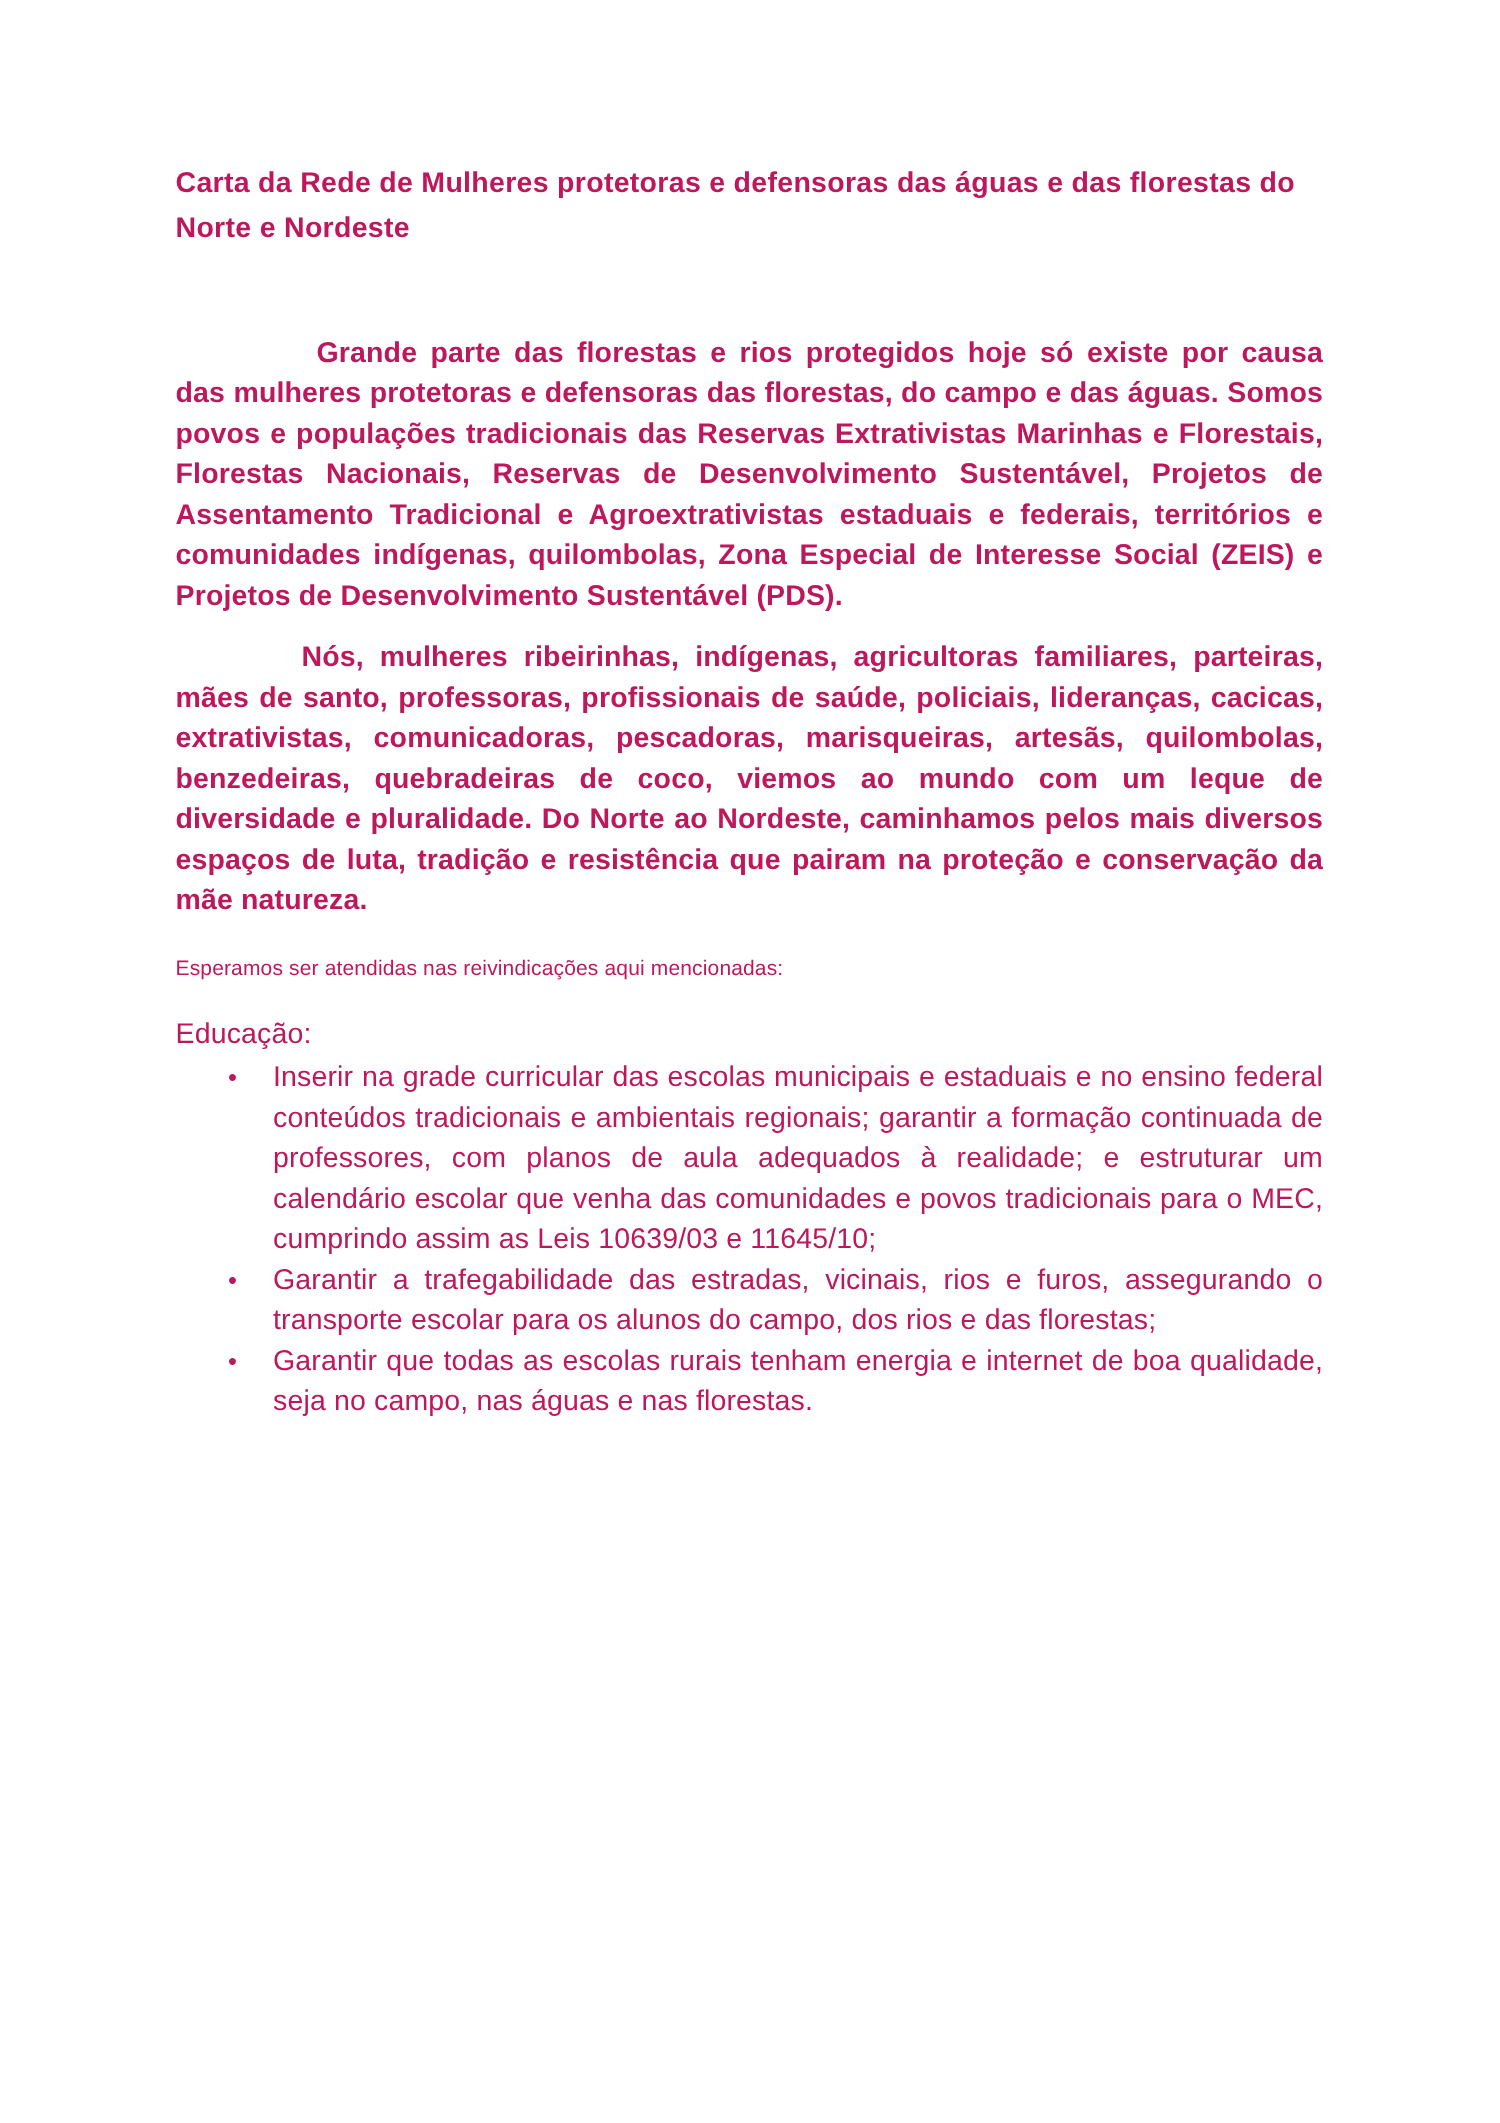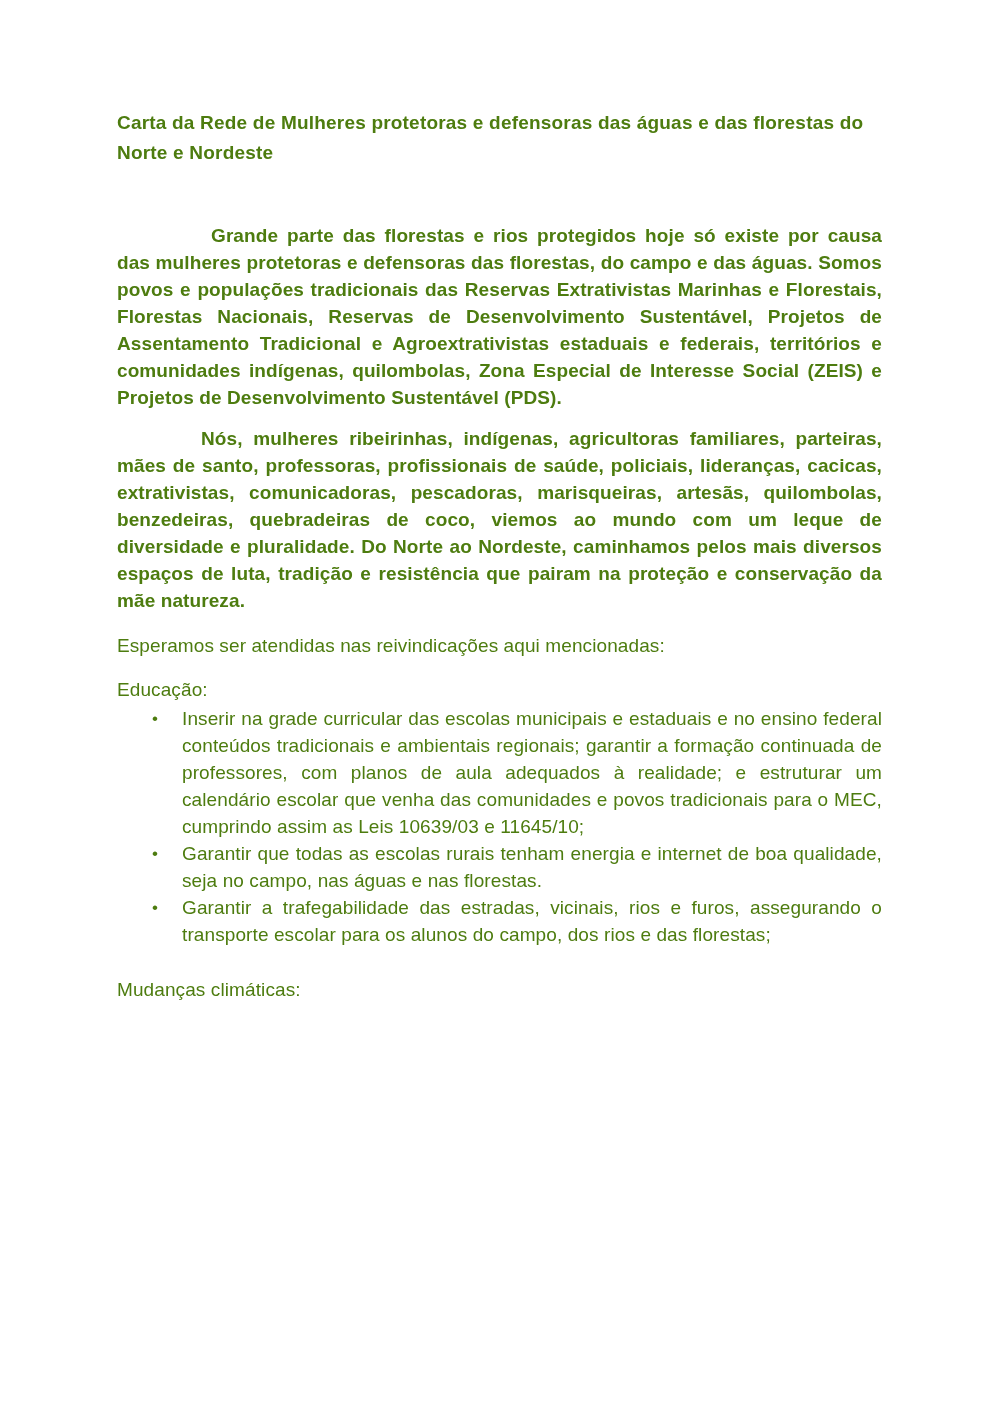--- a/index.html
+++ b/index.html
@@ -10,21 +10,21 @@
   }
   .page {
     position: relative;
     width: 1000px;
     height: 1415px;
     margin: 0 auto;
     background: #ffffff;
     box-sizing: border-box;
     padding: 108px 118px 0 117px;
     font-family: "Liberation Sans", "DejaVu Sans", sans-serif;
-    color: #4d7c0f;
+    color: #be185d;
     overflow: hidden;
   }
   .doc-title {
     font-size: 19px;
     font-weight: bold;
     line-height: 30px;
     margin: 0 0 54px 0;
     letter-spacing: 0.2px;
   }
   .para {
@@ -32,21 +32,21 @@
     line-height: 27px;
     text-align: justify;
     margin: 0 0 14px 0;
     letter-spacing: 0.1px;
     font-weight: bold;
   }
   .indent-lg  { text-indent: 94px; }
   .indent-md  { text-indent: 84px; }
   .indent-sm  { text-indent: 40px; }
   .intro-line {
-    font-size: 19px;
+    font-size: 14px;
     line-height: 27px;
     margin: 18px 0 17px 0;
     letter-spacing: 0.1px;
   }
   .section-heading {
     font-size: 19px;
     line-height: 27px;
     margin: 0 0 2px 0;
     letter-spacing: 0.1px;
   }
@@ -84,22 +84,21 @@
 
   <p class="para indent-md">Nós, mulheres ribeirinhas, indígenas, agricultoras familiares, parteiras, mães de santo, professoras, profissionais de saúde, policiais, lideranças, cacicas, extrativistas, comunicadoras, pescadoras, marisqueiras, artesãs, quilombolas, benzedeiras, quebradeiras de coco, viemos ao mundo com um leque de diversidade e pluralidade. Do Norte ao Nordeste, caminhamos pelos mais diversos espaços de luta, tradição e resistência que pairam na proteção e conservação da mãe natureza.</p>
 
 
   <p class="intro-line">Esperamos ser atendidas nas reivindicações aqui mencionadas:</p>
 
   <div class="section">
     <p class="section-heading">Educação:</p>
     <ul class="bullet-list">
       <li>Inserir na grade curricular das escolas municipais e estaduais e no ensino federal conteúdos tradicionais e ambientais regionais; garantir a formação continuada de professores, com planos de aula adequados à realidade; e estruturar um calendário escolar que venha das comunidades e povos tradicionais para o MEC, cumprindo assim as Leis 10639/03 e 11645/10;</li>
+      <li>Garantir a trafegabilidade das estradas, vicinais, rios e furos, assegurando o transporte escolar para os alunos do campo, dos rios e das florestas;</li>
       <li>Garantir que todas as escolas rurais tenham energia e internet de boa qualidade, seja no campo, nas águas e nas florestas.</li>
-      <li>Garantir a trafegabilidade das estradas, vicinais, rios e furos, assegurando o transporte escolar para os alunos do campo, dos rios e das florestas;</li>
     </ul>
   </div>
 
   <div class="section second">
-    <p class="section-heading">Mudanças climáticas:</p>
   </div>
 
 </div>
 
 </body></html>

